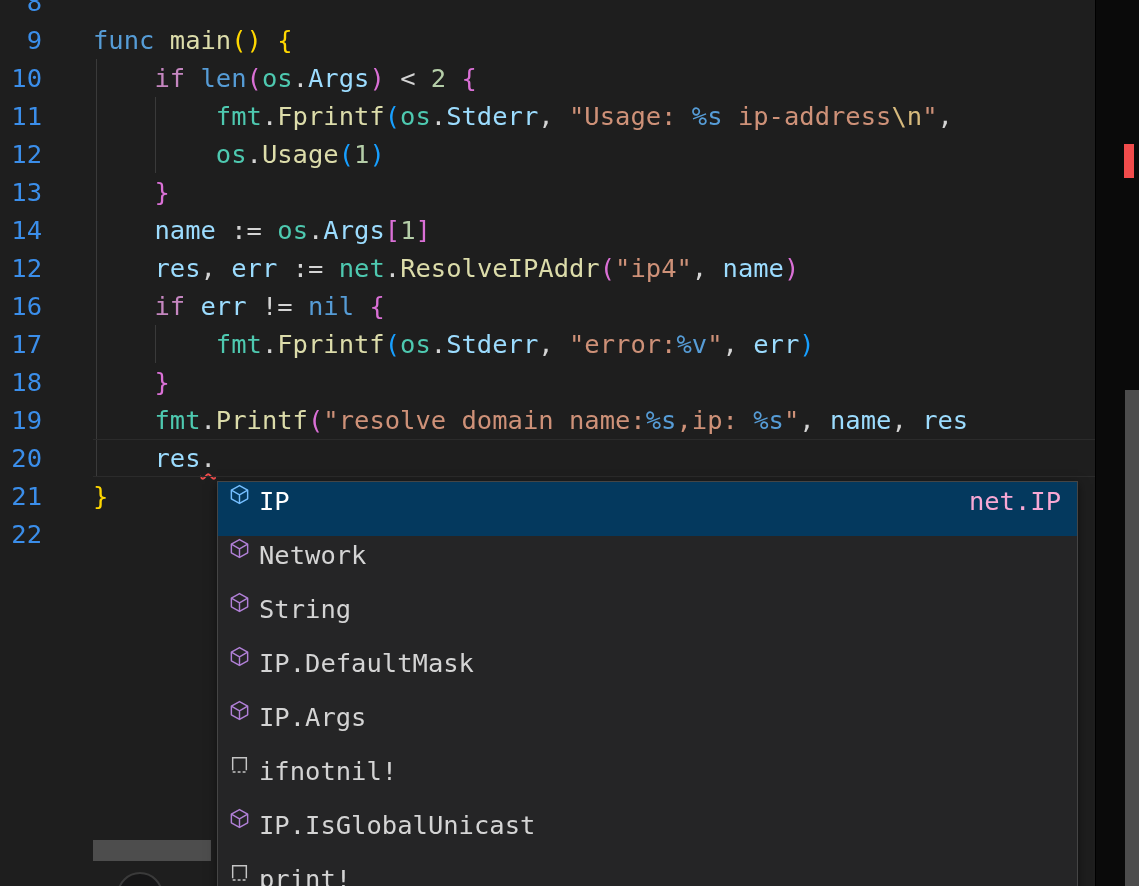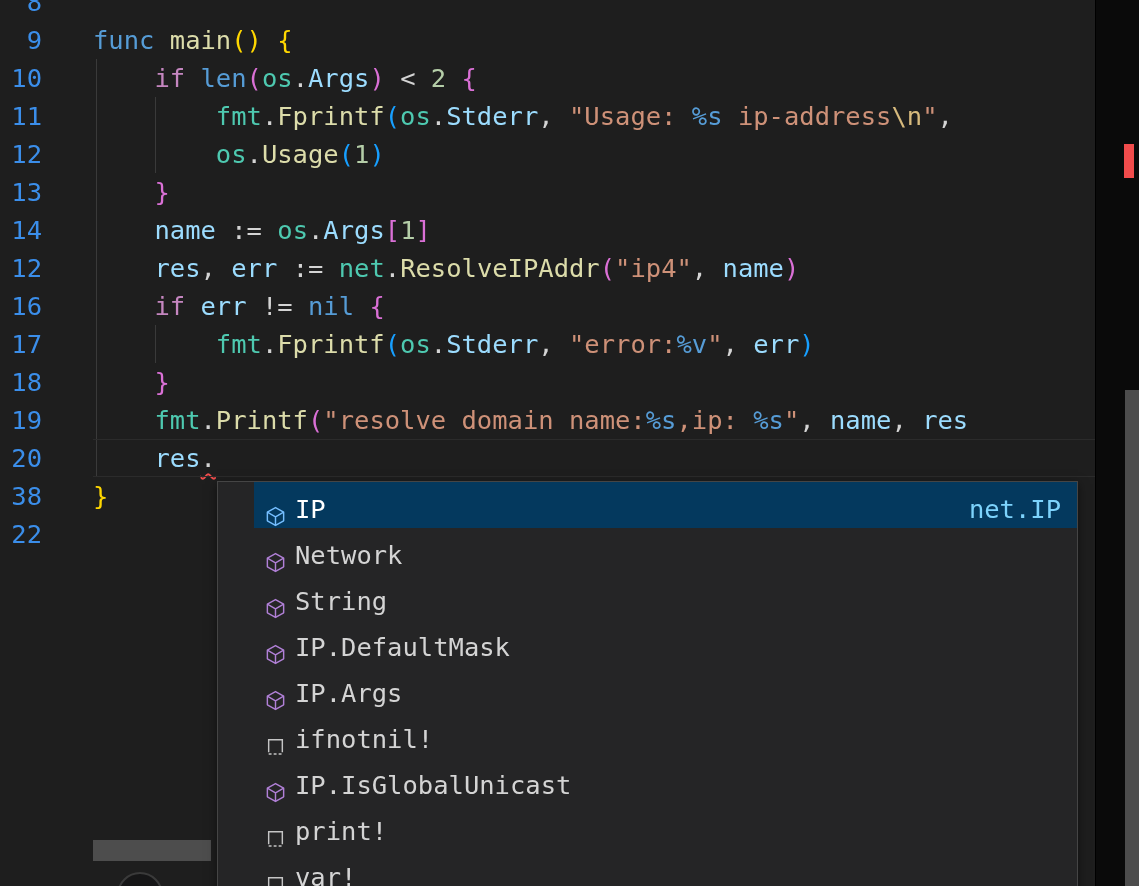--- a/index.html
+++ b/index.html
@@ -15,25 +15,25 @@
   .line.active::after{content:'';position:absolute;left:93px;right:0;top:0;bottom:0;
     border-top:1px solid #2b2b2b;border-bottom:1px solid #2b2b2b;pointer-events:none;}
   .ln{width:42px;flex:none;text-align:right;color:var(--ln-color,#3b8eea);user-select:none;}
   .code{margin-left:51px;white-space:pre;}
   .code span{white-space:pre;}
 
   
   .popup{position:absolute;left:217px;top:481px;width:861px;z-index:10;
     background:var(--popup-bg,#252526);border:1px solid var(--popup-border,#454545);
     box-sizing:border-box;box-shadow:0 3px 10px rgba(0,0,0,0.5);}
-  .srow{display:flex;align-items:flex-end;height:46px;cursor:pointer;margin-left:36px;}
+  .srow{display:flex;align-items:flex-start;height:54px;cursor:pointer;}
   .srow.selected{background:var(--sel-bg,#04395e);color:#ffffff;}
   .sicon{width:24px;height:24px;flex:none;margin:0 8px 0 9px;display:flex;align-items:center;justify-content:center;}
   .slabel{white-space:pre;}
-  .sdetail{margin-left:auto;padding-right:16px;color:#7dd3fc;}
+  .sdetail{margin-left:auto;padding-right:16px;color:#f9a8d4;}
 
   
   .right-strip{position:absolute;left:1095px;top:0;width:44px;height:886px;
     background:#0a0a0a;border-left:1px solid #000;}
   .error-marker{position:absolute;left:28px;top:144px;width:10px;height:34px;background:var(--error,#f14c4c);}
   .vthumb{position:absolute;left:29px;top:390px;width:15px;height:496px;background:var(--thumb,#4d4d4d);}
   .hthumb{position:absolute;left:93px;top:840px;width:118px;height:21px;background:var(--thumb,#4d4d4d);}
   .float-circle{position:absolute;left:117px;top:872px;width:46px;height:46px;border-radius:50%;
     background:#161617;border:2px solid #3a3a3a;box-sizing:border-box;}
 </style>
@@ -93,21 +93,21 @@
         </div>
         <div class="line">
           <div class="ln">19</div>
           <div class="code"><span class="tk-plain">    </span><span class="tk-namespace">fmt</span><span class="tk-plain">.</span><span class="tk-function">Printf</span><span class="tk-b2">(</span><span class="tk-string">"resolve domain name:</span><span class="tk-format">%s</span><span class="tk-string">,ip: </span><span class="tk-format">%s</span><span class="tk-string">"</span><span class="tk-plain">, </span><span class="tk-variable">name</span><span class="tk-plain">, </span><span class="tk-variable">res</span></div>
         </div>
         <div class="line active">
           <div class="ln">20</div>
           <div class="code"><span class="tk-plain">    </span><span class="tk-variable">res</span><span class="tk-squiggle">.</span></div>
         </div>
         <div class="line">
-          <div class="ln">38</div>
+          <div class="ln">21</div>
           <div class="code"><span class="tk-b1">}</span></div>
         </div>
         <div class="line">
           <div class="ln">22</div>
           <div class="code"></div>
         </div>
       </div>
   </div>
 
   <div class="popup">

